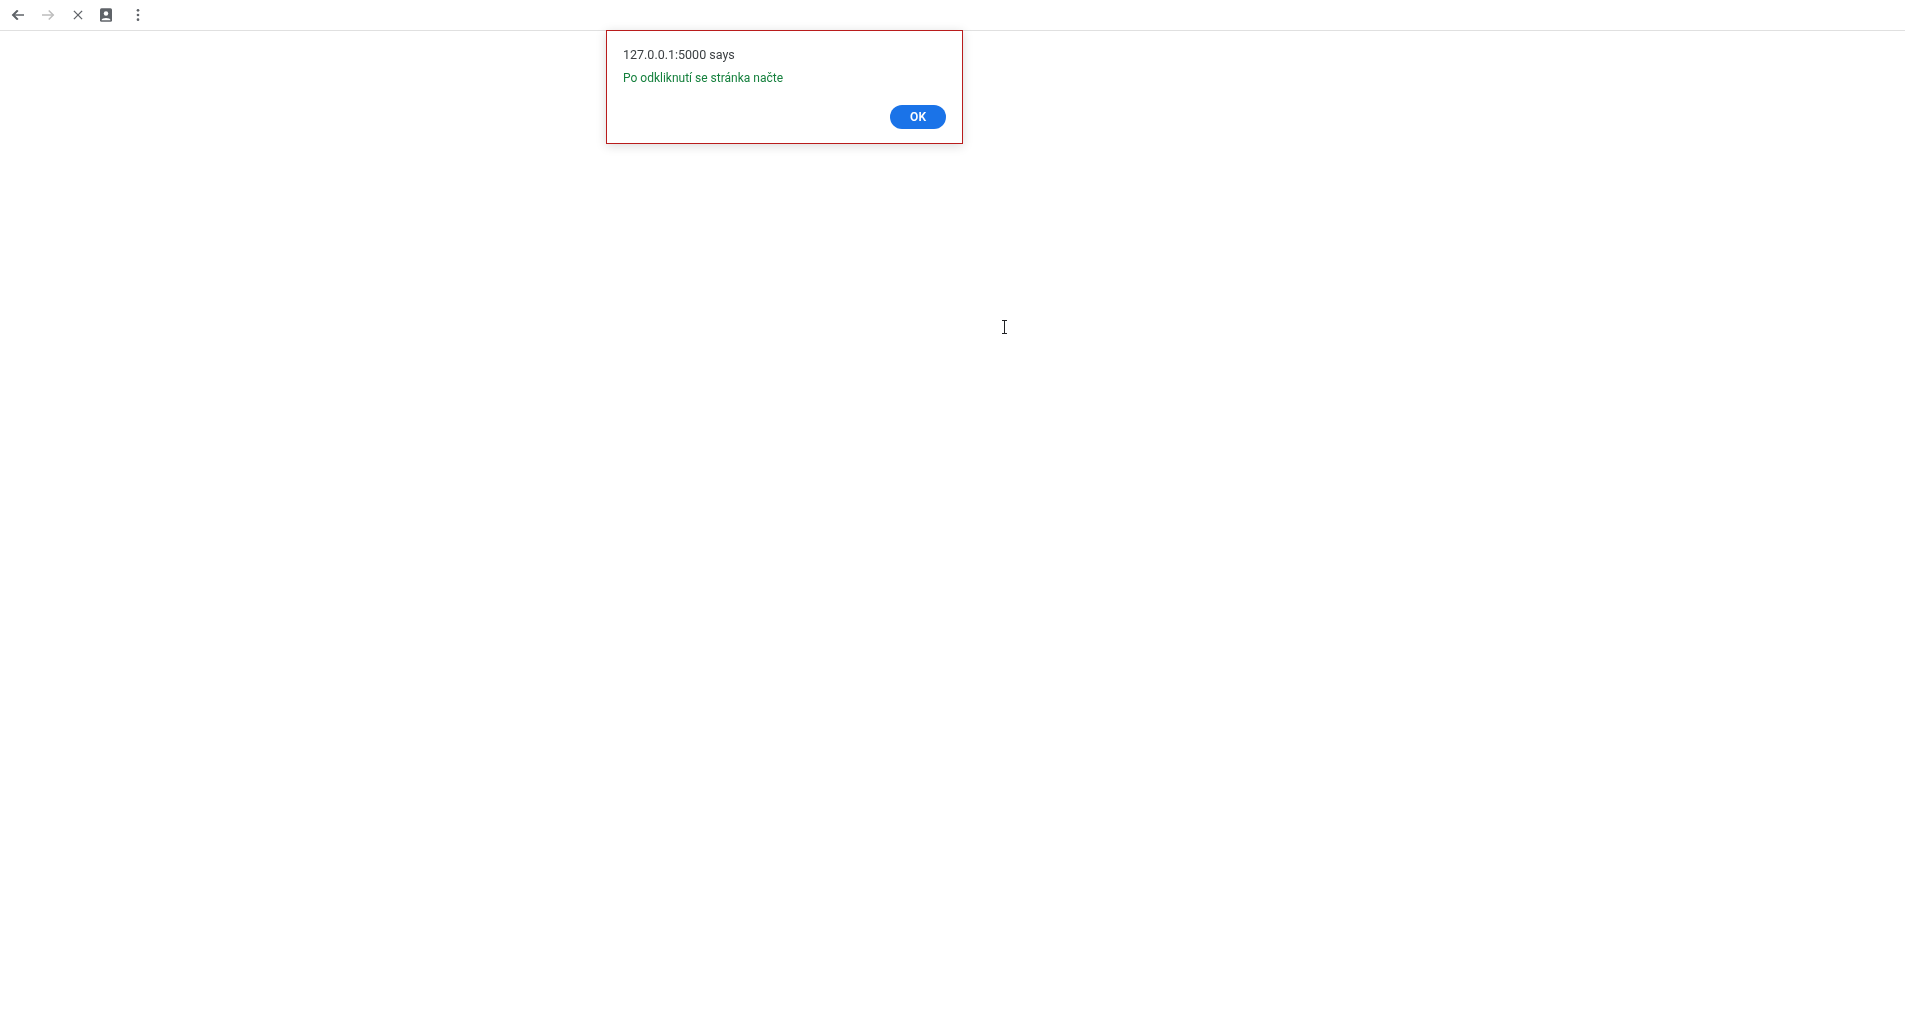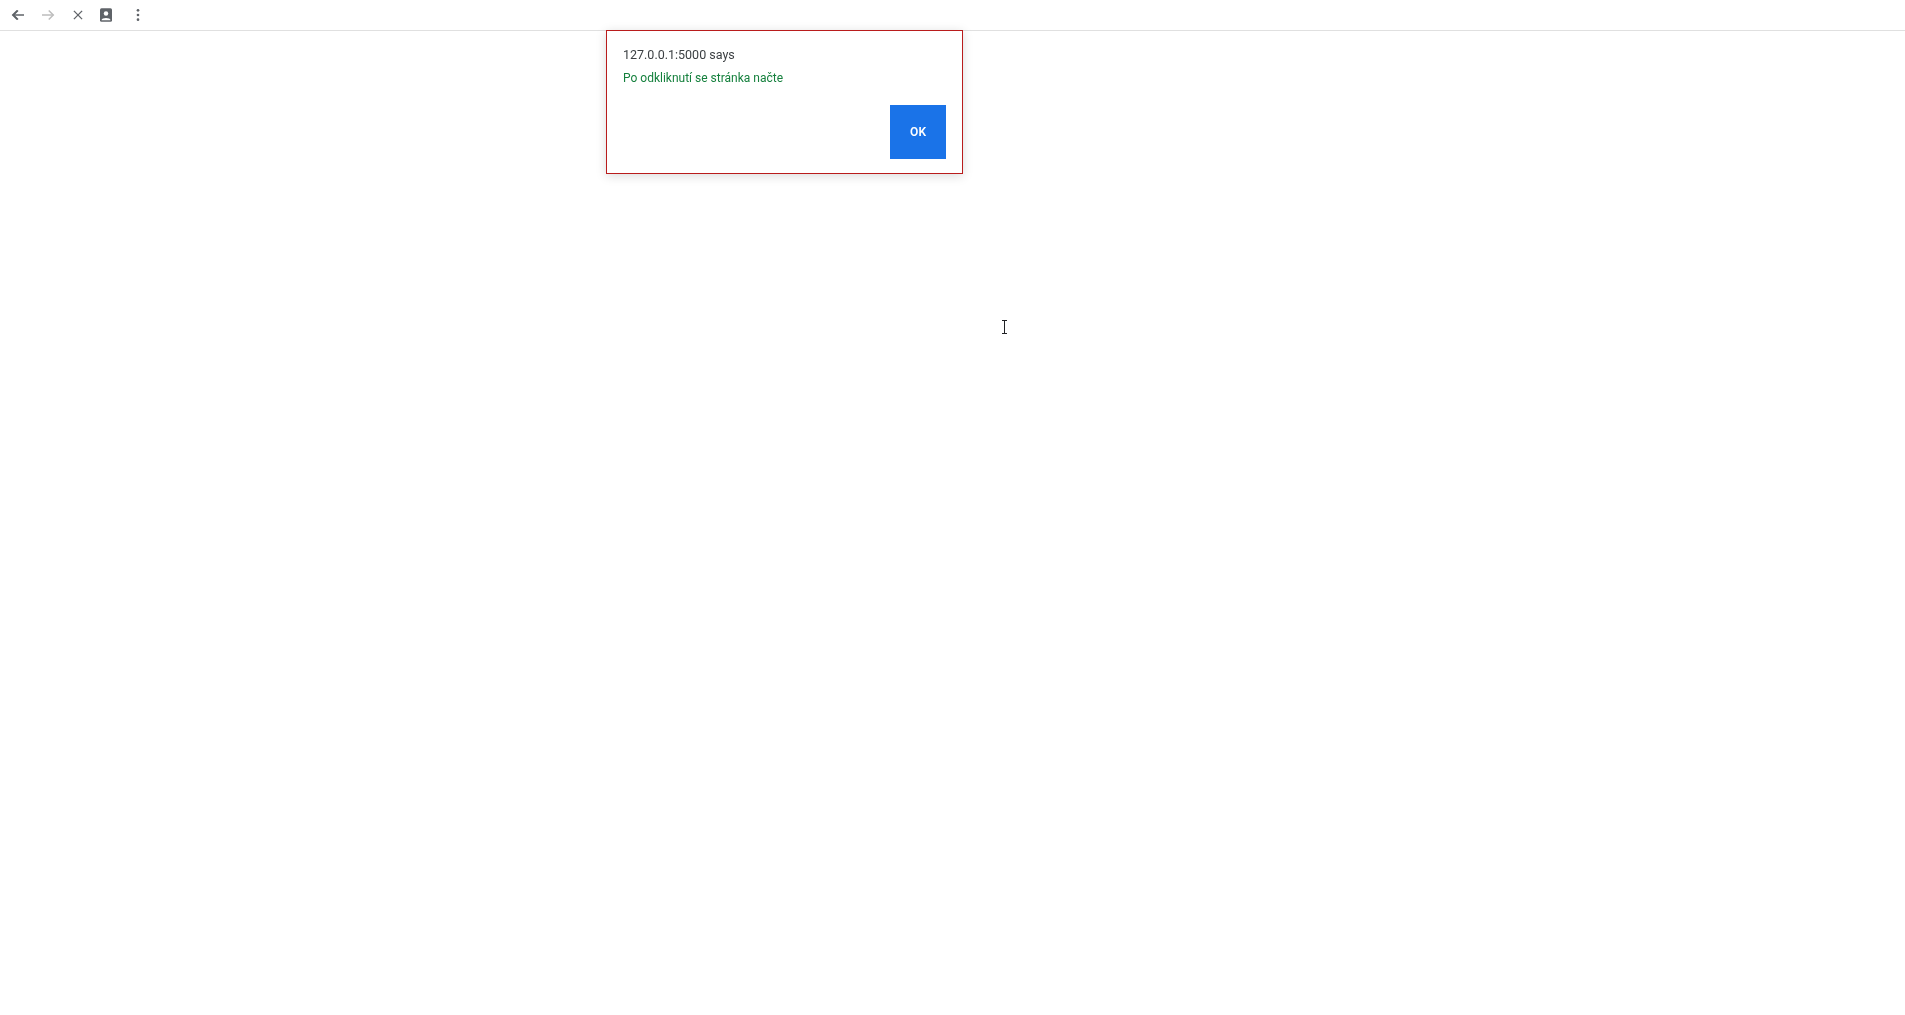--- a/index.html
+++ b/index.html
@@ -109,22 +109,22 @@
       margin-bottom: 20px;
     }
     .dialog-actions {
       display: flex;
       justify-content: flex-end;
     }
     .ok-button {
       background: #1a73e8;
       color: #ffffff;
       border: none;
-      border-radius: 0;
-      padding: 20px 20px;
+      border-radius: 12px;
+      padding: 5px 20px;
       font-size: 12px;
       font-weight: 600;
       cursor: pointer;
       min-width: 52px;
     }
     .text-cursor {
       position: absolute;
       top: 320px;
       left: 1004px;
       width: 1px;

